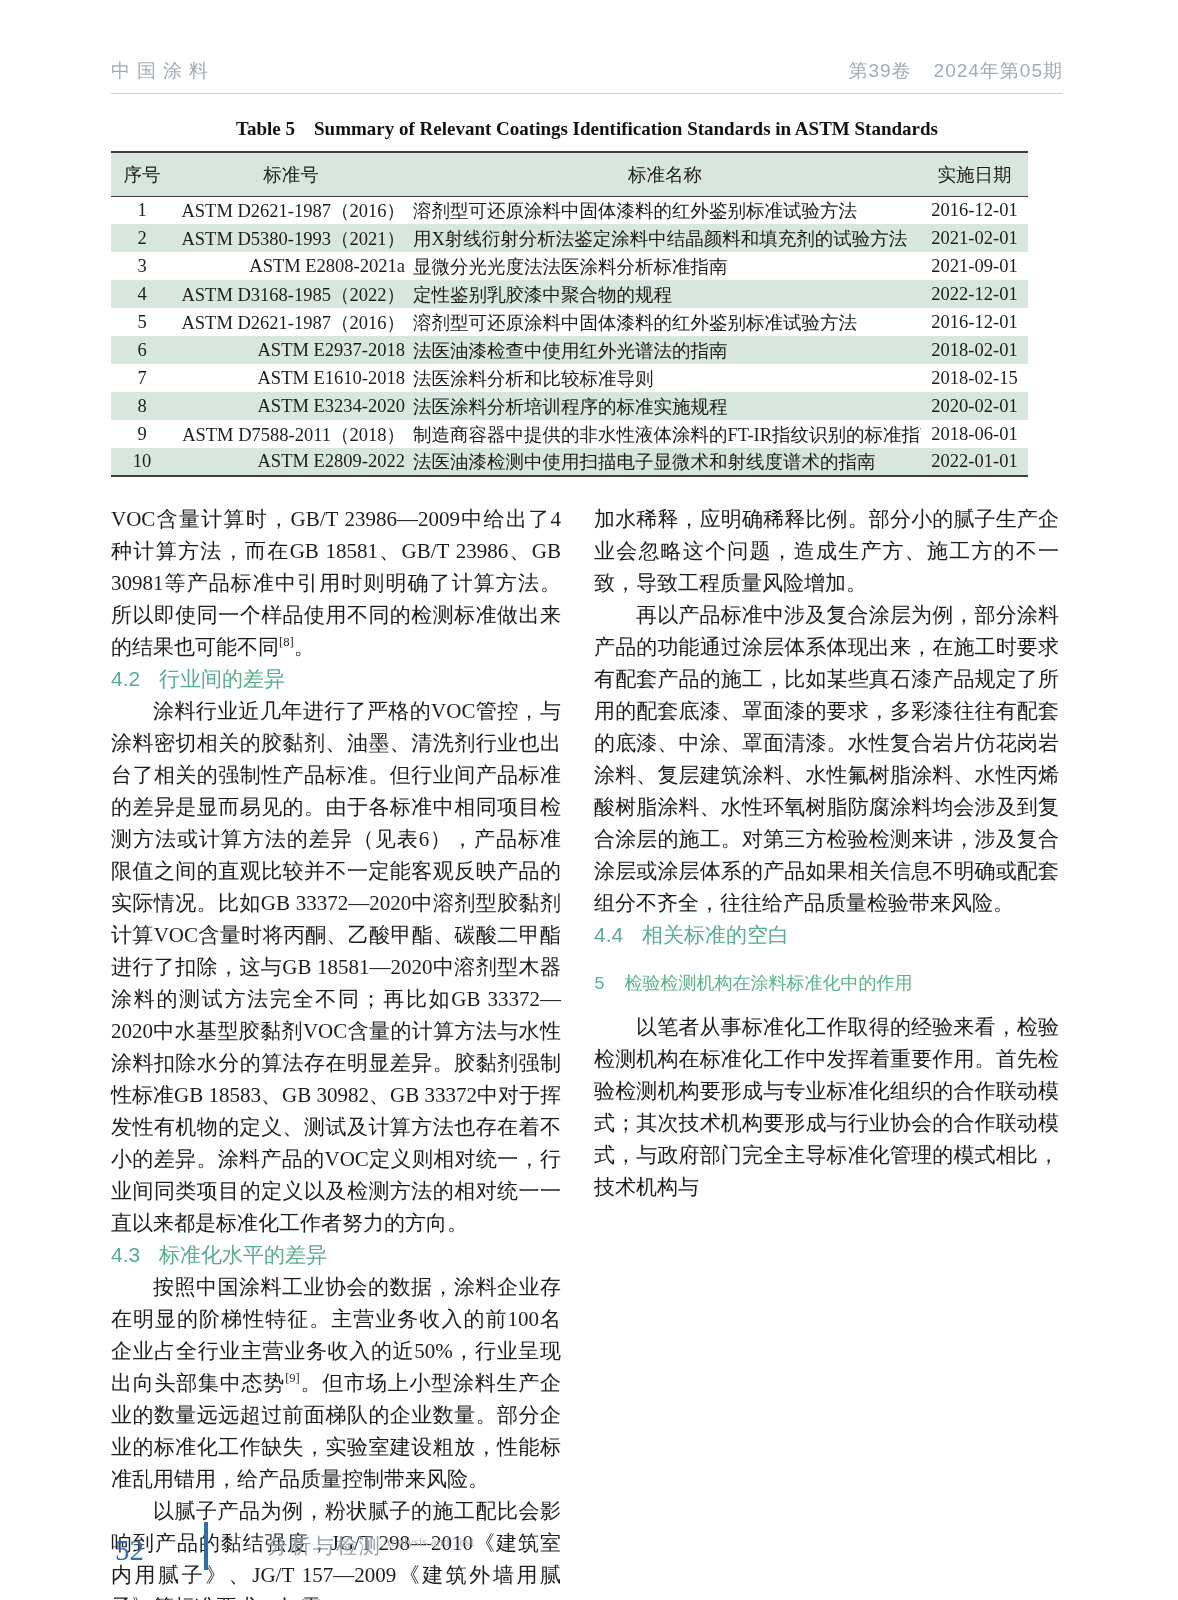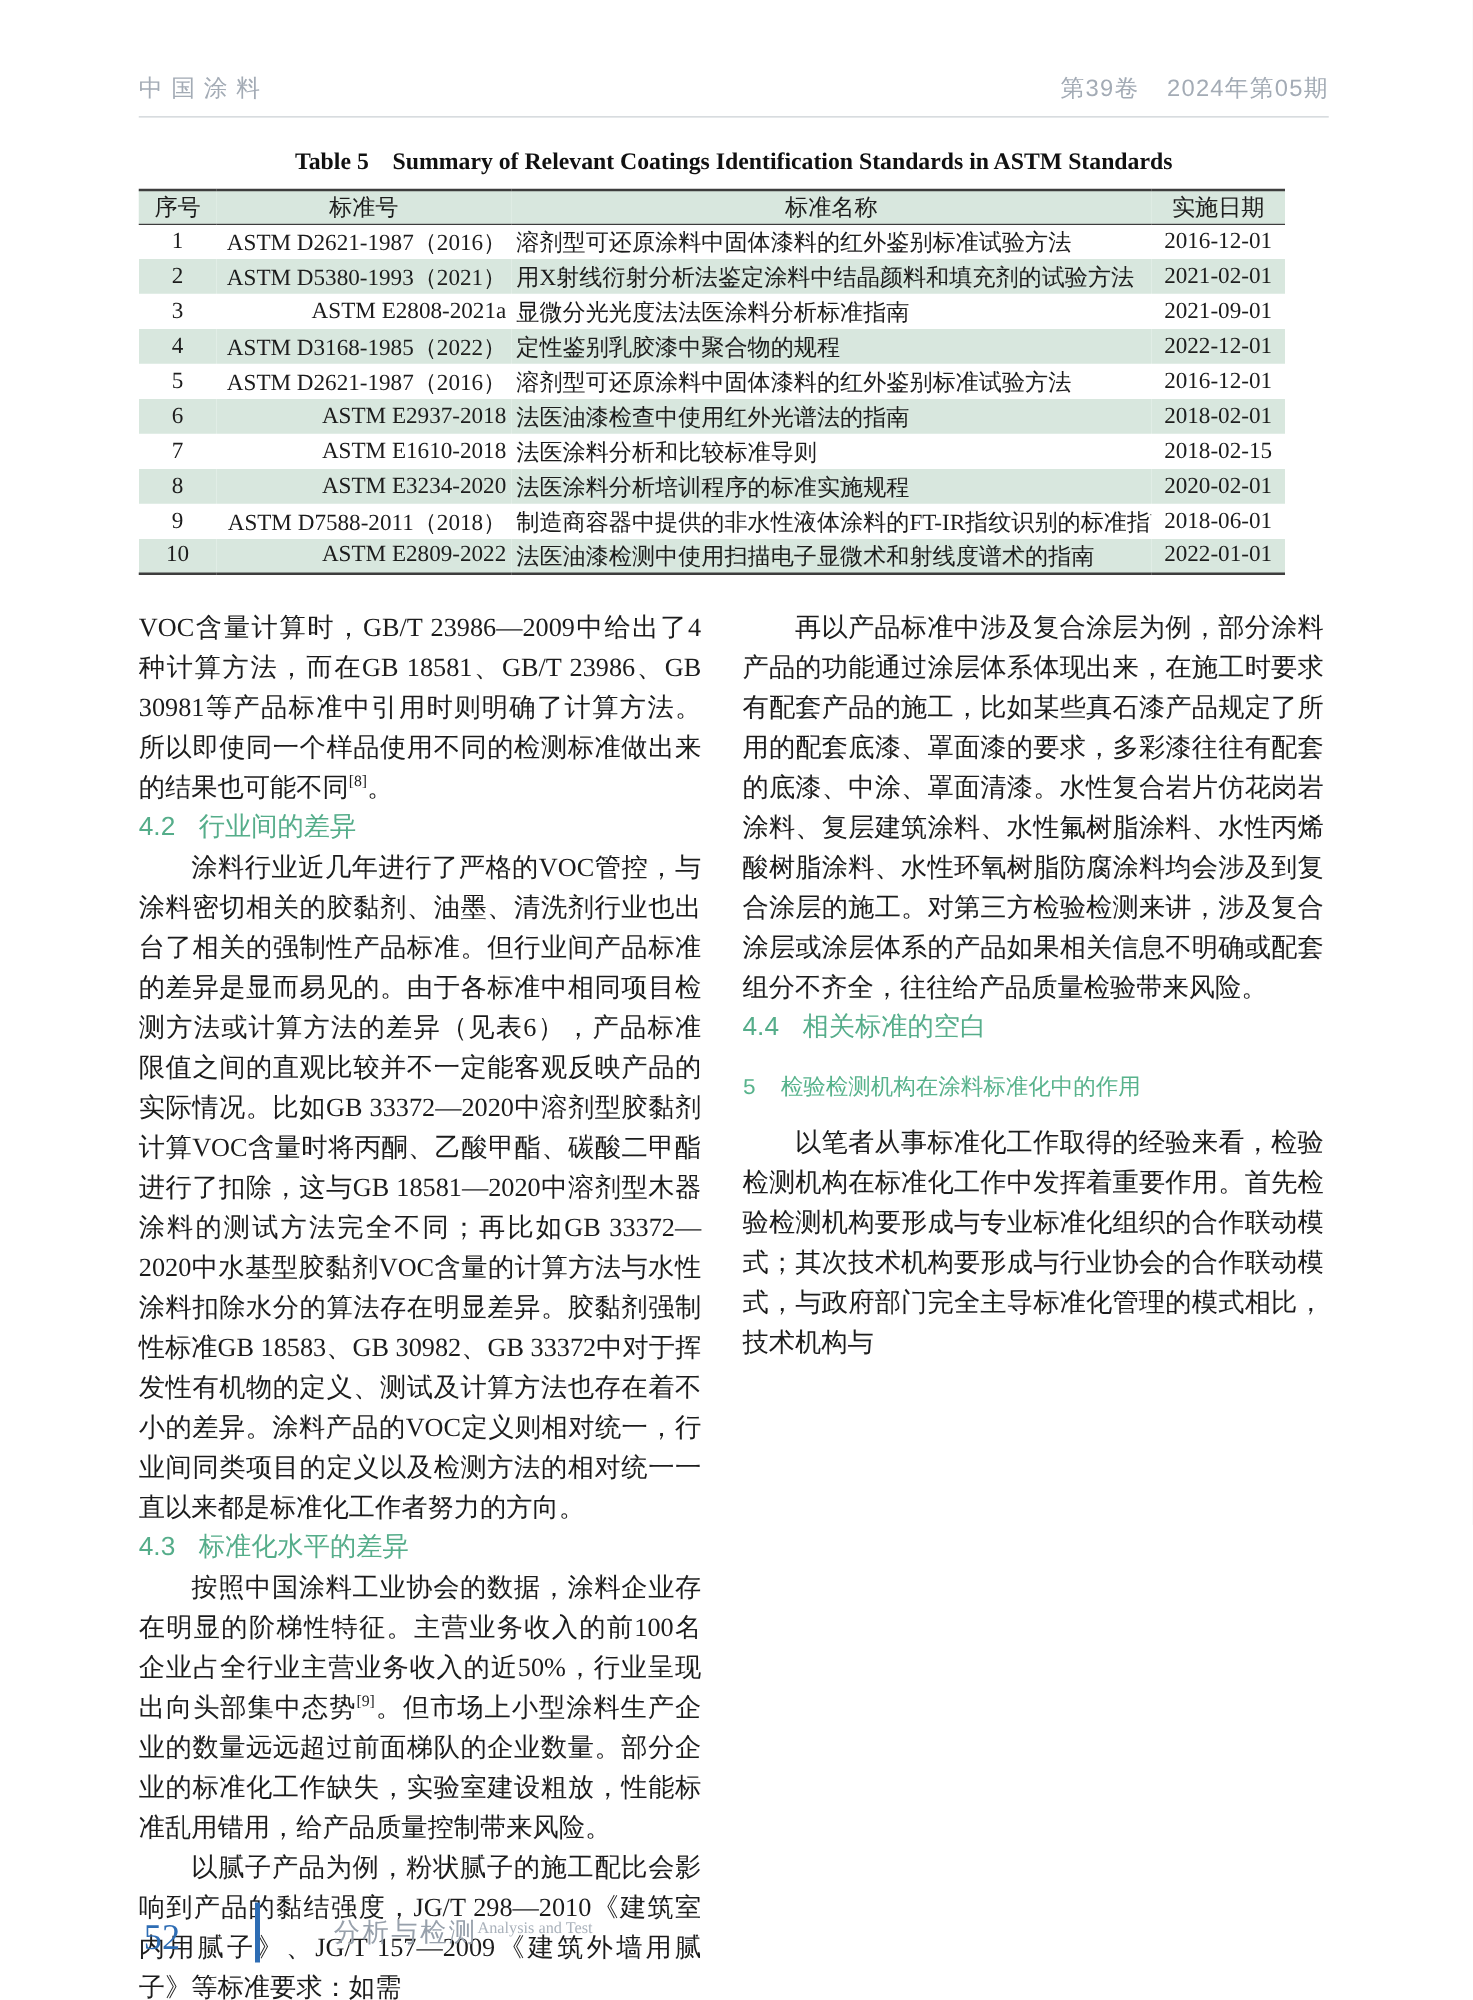--- a/index.html
+++ b/index.html
@@ -51,21 +51,21 @@
     border-collapse:collapse;
     border-top:2px solid #3d3d3d;
     border-bottom:2px solid #3d3d3d;
     font-size:18.5px;
     table-layout:fixed;
   }
   table.std-table th{
     background:var(--tbl-bg);
     border-bottom:1px solid #3d3d3d;
     font-weight:normal;
-    height:27px;padding:0 4px;
+    height:44px;padding:0 4px;
     text-align:center;
   }
   table.std-table td{
     height:28px;padding:0 4px;
     white-space:nowrap;overflow:hidden;
   }
   table.std-table tbody tr:nth-child(even){background:var(--tbl-bg);}
   .col-no{width:62px;}
   .col-code{width:236px;}
   .col-name{width:512px;}
@@ -218,20 +218,21 @@
   <div class="article-columns">
     <div class="col col-left">
         <p class="para">VOC含量计算时，GB/T 23986—2009中给出了4种计算方法，而在GB 18581、GB/T 23986、GB 30981等产品标准中引用时则明确了计算方法。所以即使同一个样品使用不同的检测标准做出来的结果也可能不同<sup>[8]</sup>。</p>
         <div class="section-heading"><span class="sec-num">4.2</span><span>行业间的差异</span></div>
         <p class="para indent">涂料行业近几年进行了严格的VOC管控，与涂料密切相关的胶黏剂、油墨、清洗剂行业也出台了相关的强制性产品标准。但行业间产品标准的差异是显而易见的。由于各标准中相同项目检测方法或计算方法的差异（见表6），产品标准限值之间的直观比较并不一定能客观反映产品的实际情况。比如GB 33372—2020中溶剂型胶黏剂计算VOC含量时将丙酮、乙酸甲酯、碳酸二甲酯进行了扣除，这与GB 18581—2020中溶剂型木器涂料的测试方法完全不同；再比如GB 33372—2020中水基型胶黏剂VOC含量的计算方法与水性涂料扣除水分的算法存在明显差异。胶黏剂强制性标准GB 18583、GB 30982、GB 33372中对于挥发性有机物的定义、测试及计算方法也存在着不小的差异。涂料产品的VOC定义则相对统一，行业间同类项目的定义以及检测方法的相对统一一直以来都是标准化工作者努力的方向。</p>
         <div class="section-heading"><span class="sec-num">4.3</span><span>标准化水平的差异</span></div>
         <p class="para indent">按照中国涂料工业协会的数据，涂料企业存在明显的阶梯性特征。主营业务收入的前100名企业占全行业主营业务收入的近50%，行业呈现出向头部集中态势<sup>[9]</sup>。但市场上小型涂料生产企业的数量远远超过前面梯队的企业数量。部分企业的标准化工作缺失，实验室建设粗放，性能标准乱用错用，给产品质量控制带来风险。</p>
         <p class="para indent">以腻子产品为例，粉状腻子的施工配比会影响到产品的黏结强度，JG/T 298—2010《建筑室内用腻子》、JG/T 157—2009《建筑外墙用腻子》等标准要求：如需</p>
       </div>
     <div class="col col-right">
+        <p class="para">加水稀释，应明确稀释比例。部分小的腻子生产企业会忽略这个问题，造成生产方、施工方的不一致，导致工程质量风险增加。</p>
         <p class="para indent">再以产品标准中涉及复合涂层为例，部分涂料产品的功能通过涂层体系体现出来，在施工时要求有配套产品的施工，比如某些真石漆产品规定了所用的配套底漆、罩面漆的要求，多彩漆往往有配套的底漆、中涂、罩面清漆。水性复合岩片仿花岗岩涂料、复层建筑涂料、水性氟树脂涂料、水性丙烯酸树脂涂料、水性环氧树脂防腐涂料均会涉及到复合涂层的施工。对第三方检验检测来讲，涉及复合涂层或涂层体系的产品如果相关信息不明确或配套组分不齐全，往往给产品质量检验带来风险。</p>
         <div class="section-heading"><span class="sec-num">4.4</span><span>相关标准的空白</span></div>
         <div class="section-heading-l1"><span class="sec-num">5</span><span>检验检测机构在涂料标准化中的作用</span></div>
         <p class="para indent">以笔者从事标准化工作取得的经验来看，检验检测机构在标准化工作中发挥着重要作用。首先检验检测机构要形成与专业标准化组织的合作联动模式；其次技术机构要形成与行业协会的合作联动模式，与政府部门完全主导标准化管理的模式相比，技术机构与</p>
       </div>
   </div>
 
   <div class="page-footer">
     <span class="page-number">52</span>
     <span class="footer-bar"></span>

